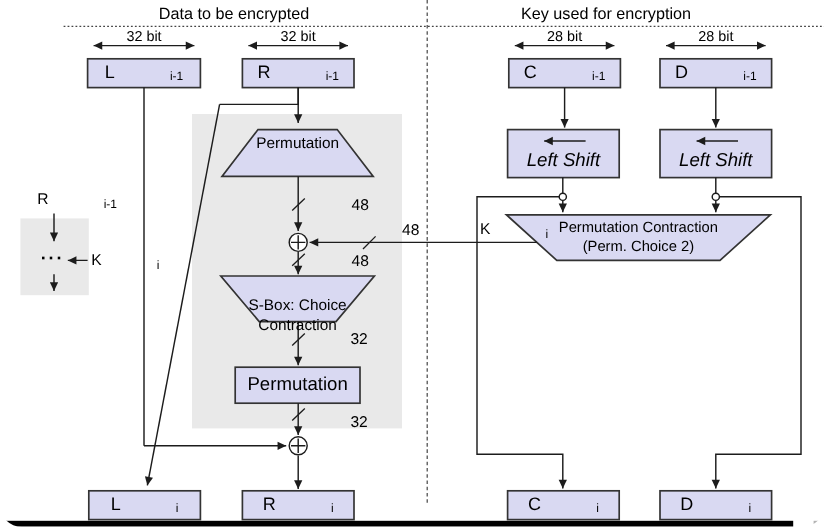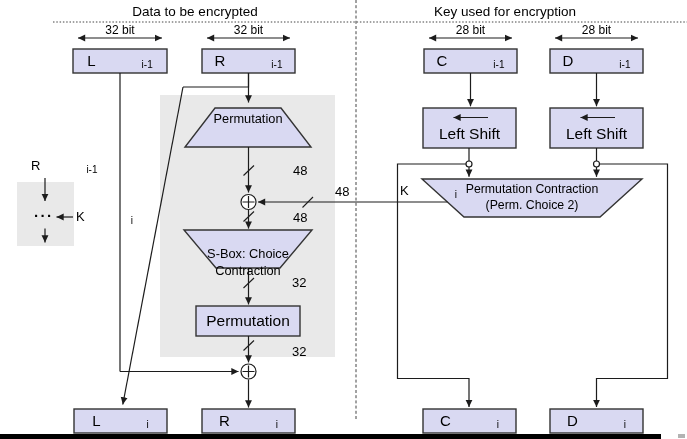--- a/index.html
+++ b/index.html
@@ -1,21 +1,21 @@
 <!DOCTYPE html>
 <html><head>
 <meta charset="utf-8">
 <style>
   html,body{margin:0;padding:0;background:#fff;}
   #stage{position:relative;width:687px;height:439px;background:#ffffff;overflow:hidden;
-         font-family:"Liberation Sans", sans-serif;color:#000;}
+         font-family:"Liberation Sans", sans-serif;color:#000;border-radius:18px;}
   svg{position:absolute;left:0;top:0;}
   .t{position:absolute;text-align:center;white-space:nowrap;line-height:1.3;}
   .flexc{display:flex;align-items:center;justify-content:center;}
-  .flexb{display:flex;flex-direction:column;align-items:center;justify-content:flex-end;padding-bottom:4px;box-sizing:border-box;}
+  .flexb{display:flex;flex-direction:column;align-items:center;justify-content:flex-end;padding-bottom:4px;box-sizing:border-box;font-style:italic;}
   .sb{font-size:10px;display:inline-block;transform:translateY(3px);padding-left:46px;}
   .hdr{font-size:13.5px;}
   .bit{font-size:12px;}
   .reg{font-size:15px;}
   .blk2{font-size:12.8px;}
   .blk2s{font-size:12.3px;}
   .big{font-size:15.5px;}
   .wire{font-size:13px;margin-left:38px;}
   .leg{font-size:13px;}
   .dots{font-size:15px;font-weight:bold;letter-spacing:1.5px;}

